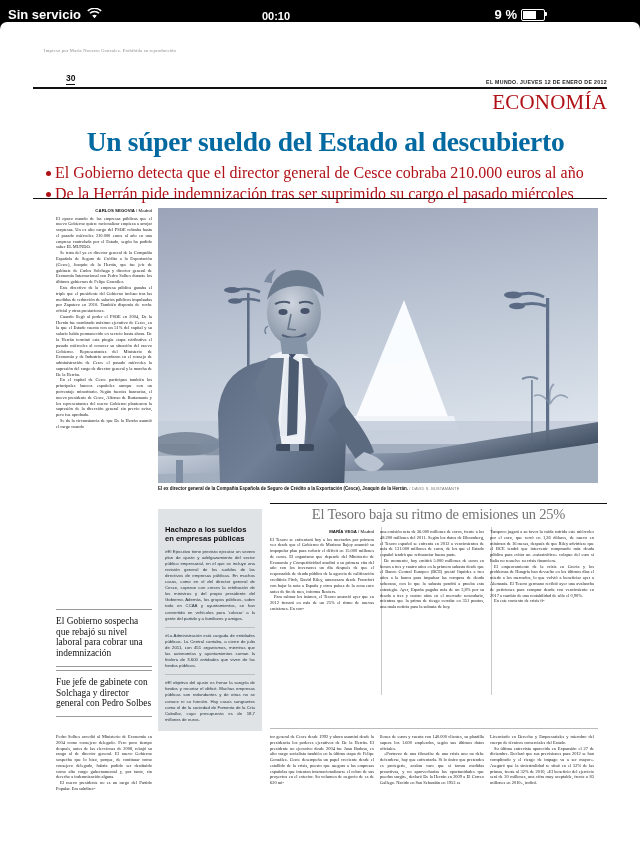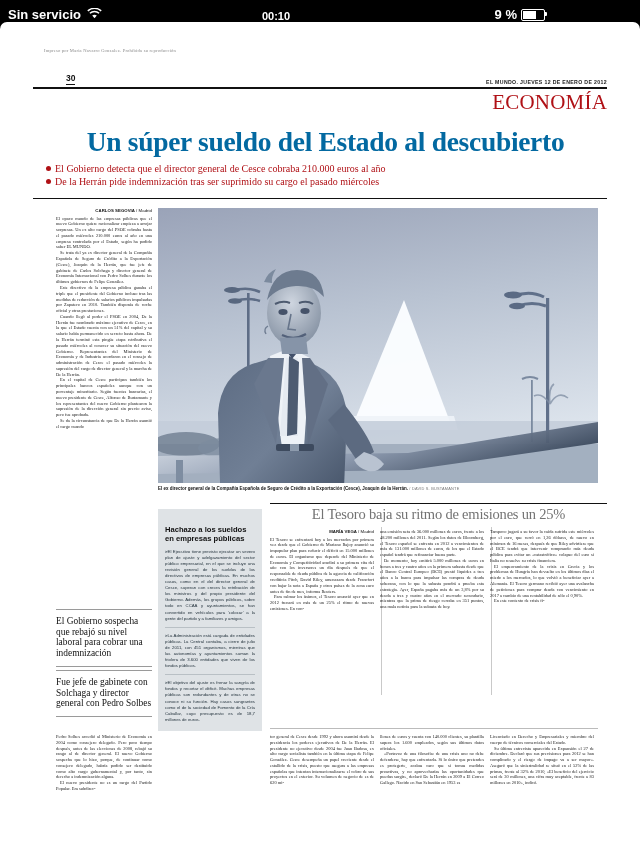--- a/index.html
+++ b/index.html
@@ -31,21 +31,21 @@
   .masthead{font-family:"Liberation Sans",sans-serif;font-size:5.2px;font-weight:bold;
     letter-spacing:.35px;color:#1a1a1a;}
   .rulebar{height:2.6px;background:#111;margin-top:1px;}
   .section{font-family:"Liberation Serif",serif;color:#b01116;font-size:21px;
     letter-spacing:.2px;margin-top:2px;line-height:1.05;text-align:right;}
 
   .headline{position:absolute;left:44px;right:33px;top:106px;
     font-family:"Liberation Serif",serif;font-weight:bold;font-size:27.5px;
     line-height:1.02;color:#0369a1;letter-spacing:-.3px;text-align:center;}
   .subheads{position:absolute;left:46px;right:40px;top:140px;color:#b01116;
-    font-family:"Liberation Serif",serif;font-size:10px;line-height:1.32;}
+    font-family:"Liberation Serif",serif;font-size:16px;line-height:1.32;}
   .subheads .bullet{display:inline-block;width:5px;height:5px;border-radius:50%;
     background:#b01116;margin-right:4px;vertical-align:middle;position:relative;top:-1px;}
   .subheads div{white-space:nowrap;}
 
   .topdiv{position:absolute;left:33px;right:33px;top:176px;height:1px;background:#111;}
 
   
   .col{position:absolute;font-family:"Liberation Serif",serif;
     font-size:4.45px;line-height:1.30;color:#1a1a1a;text-align:justify;
     -webkit-hyphens:auto;hyphens:auto;}

